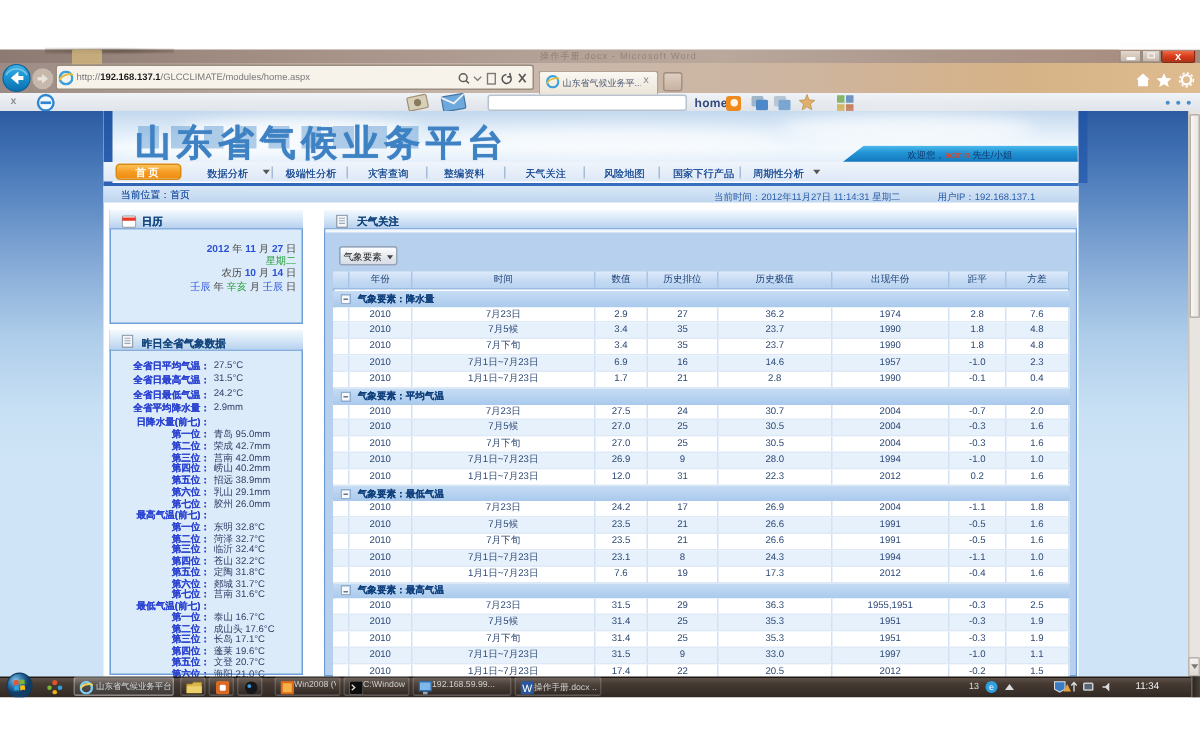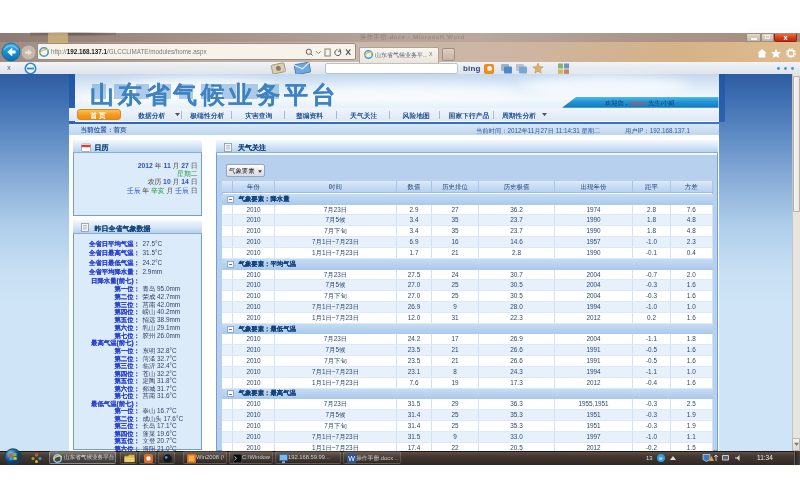--- a/index.html
+++ b/index.html
@@ -74,21 +74,21 @@
 <g transform="rotate(-12 8 8)">
         <rect x="2" y="3" width="13" height="9" rx="1" fill="#d8cfb8" stroke="#a08f72" stroke-width=".8"></rect>
         <circle cx="8.5" cy="7.5" r="2.4" fill="#8a7a5e"></circle>
       </g>
 <g transform="rotate(-10 32 8)">
         <rect x="25" y="2.5" width="15" height="10" rx="1" fill="#6fa8dc" stroke="#41749f" stroke-width=".8"></rect>
         <path d="M25 3 l7.5 5 l7.5 -5" fill="none" stroke="#e8f1fa" stroke-width="1.2"></path>
       </g>
 </svg>
 <div class="ab" style="left:325.0px;top:62.5px;width:133.0px;height:11.5px;background:#fff;border:1px solid #b9c2cc;border-radius:2px"></div>
-<div class="ab" style="left:463px;top:64.2px;font-size:8px;font-weight:bold;color:#33497e;letter-spacing:.2px">bing</div>
+<div class="ab" style="left:463px;top:64.2px;font-size:8px;font-weight:bold;color:#33497e;letter-spacing:.2px">home</div>
 <div class="ab" style="left:484.0px;top:63.5px;width:10.0px;height:10.0px;background:#ef8a1c;border-radius:2px"></div>
 <div class="ab" style="left:486.5px;top:66.0px;width:5.0px;height:5.0px;background:#fff;border-radius:50%;opacity:.9"></div>
 <svg class="ab" style="left:500px;top:61.5px" width="75" height="13" viewBox="0 0 75 13">
 <rect x="1" y="2" width="8" height="7" rx="1" fill="#9fb6c9"></rect>
       <rect x="4" y="4.5" width="8" height="7" rx="1" fill="#4d89c8"></rect>
 <rect x="16" y="2" width="8" height="7" rx="1" fill="#b8c6d4"></rect>
       <rect x="19" y="4.5" width="8" height="7" rx="1" fill="#7aa6d2"></rect>
 <path d="M38 1 l1.4 3.6 l3.8 .3 l-2.9 2.5 l.9 3.8 l-3.2 -2 l-3.2 2 l.9 -3.8 l-2.9 -2.5 l3.8 -.3 Z" fill="#e0a85c" stroke="#b08038" stroke-width=".5" opacity=".9"></path>
 <rect x="58" y="1.5" width="5" height="5" fill="#86b46a"></rect>
       <rect x="64" y="1.5" width="5" height="5" fill="#6f94c2"></rect>

